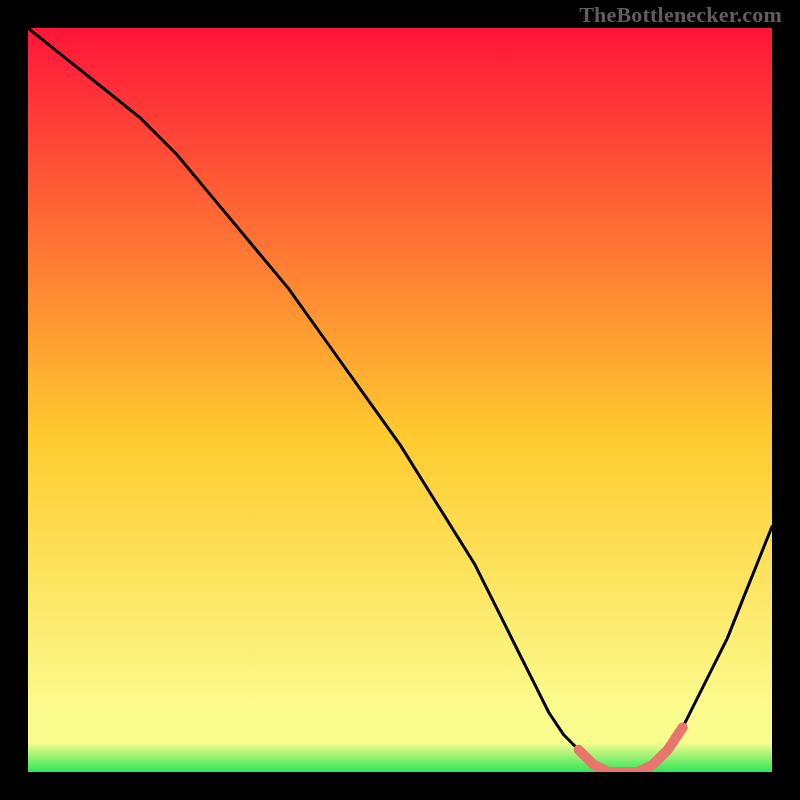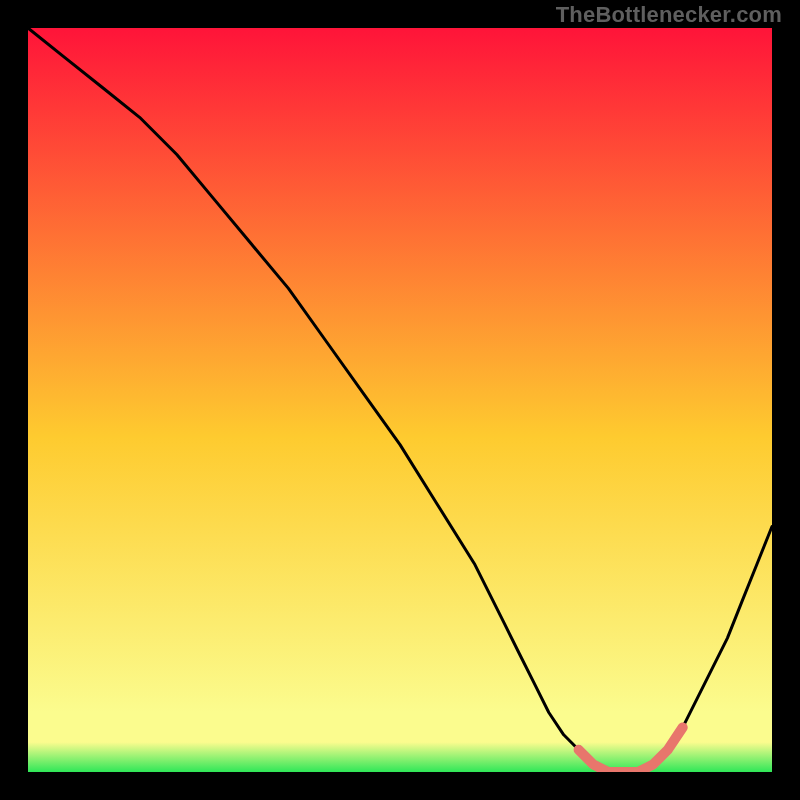--- a/index.html
+++ b/index.html
@@ -12,21 +12,21 @@
   }
   .wrap {
     position: relative;
     width: 800px;
     height: 800px;
   }
   .attribution {
     position: absolute;
     top: 2px;
     right: 18px;
-    font-family: Liberation Sans, sans-serif;
+    font-family: Liberation Serif, serif;
     font-size: 22px;
     font-weight: 600;
     color: #5f5f5f;
     letter-spacing: 0.2px;
     z-index: 3;
   }
   svg.plot {
     position: absolute;
     left: 28px;
     top: 28px;

